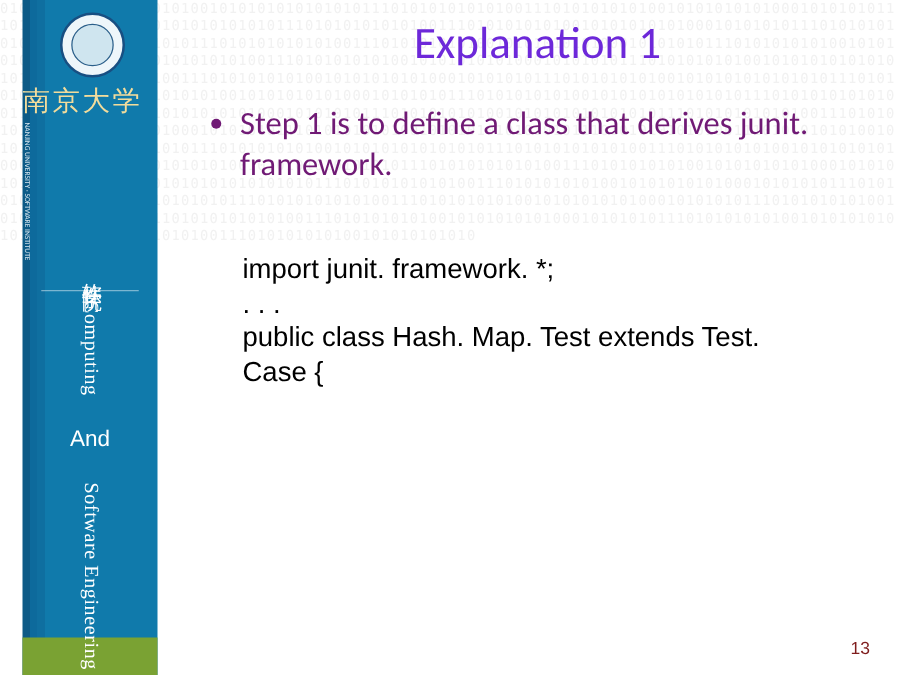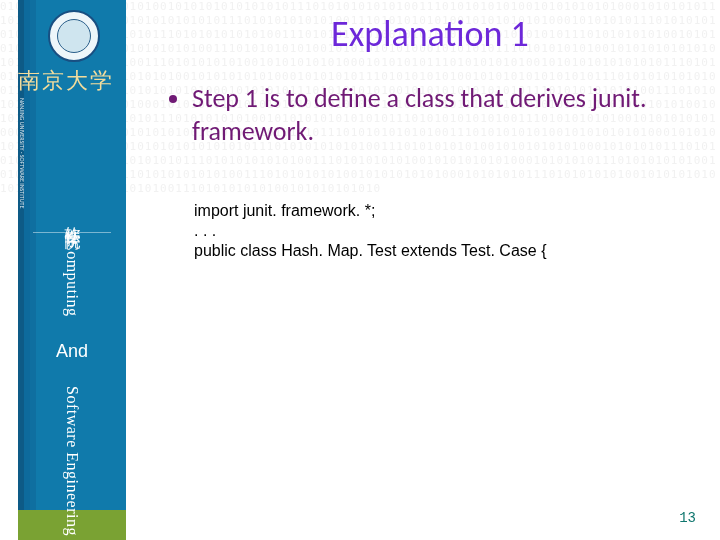--- a/index.html
+++ b/index.html
@@ -163,34 +163,34 @@
   .bullet-block ul {
     list-style: disc;
     margin: 0;
     padding-left: 24px;
   }
   .code-block {
     margin-top: 54px;
     padding-left: 54px;
     padding-right: 92px;
     font-family: Arial, Helvetica, sans-serif;
-    font-size: 16px;
+    font-size: 22px;
     color: #000;
     line-height: 1.25;
   }
   .code-line {
     white-space: pre-wrap;
   }
   .page-number {
     position: absolute;
     right: 24px;
     bottom: 14px;
     font-size: 14px;
-    color: #0f766e;
-    font-family: Liberation Mono, monospace;
+    color: #7f1d1d;
+    font-family: Liberation Sans, sans-serif;
   }
 </style>
 </head>
 <body>
 
 <div class="slide">
 
   <div class="wm-text" aria-hidden="true">010101011101010101010010101010101010101110101010101010011101010101010010101010101000101010101110101010101001010101010101010111010101010101001110101010101001010101010100010101010111010101010100101010101010101011101010101010100111010101010100101010101010001010101011101010101010010101010101010101110101010101010011101010101010010101010101000101010101110101010101001010101010101010111010101010101001110101010101001010101010100010101010111010101010100101010101010101011101010101010100111010101010100101010101010001010101011101010101010010101010101010101110101010101010011101010101010010101010101000101010101110101010101001010101010101010111010101010101001110101010101001010101010100010101010111010101010100101010101010101011101010101010100111010101010100101010101010001010101011101010101010010101010101010101110101010101010011101010101010010101010101000101010101110101010101001010101010101010111010101010101001110101010101001010101010100010101010111010101010100101010101010101011101010101010100111010101010100101010101010001010101011101010101010010101010101010101110101010101010011101010101010010101010101000101010101110101010101001010101010101010111010101010101001110101010101001010101010100010101010111010101010100101010101010101011101010101010100111010101010100101010101010</div>
 
   <div class="sidebar">

